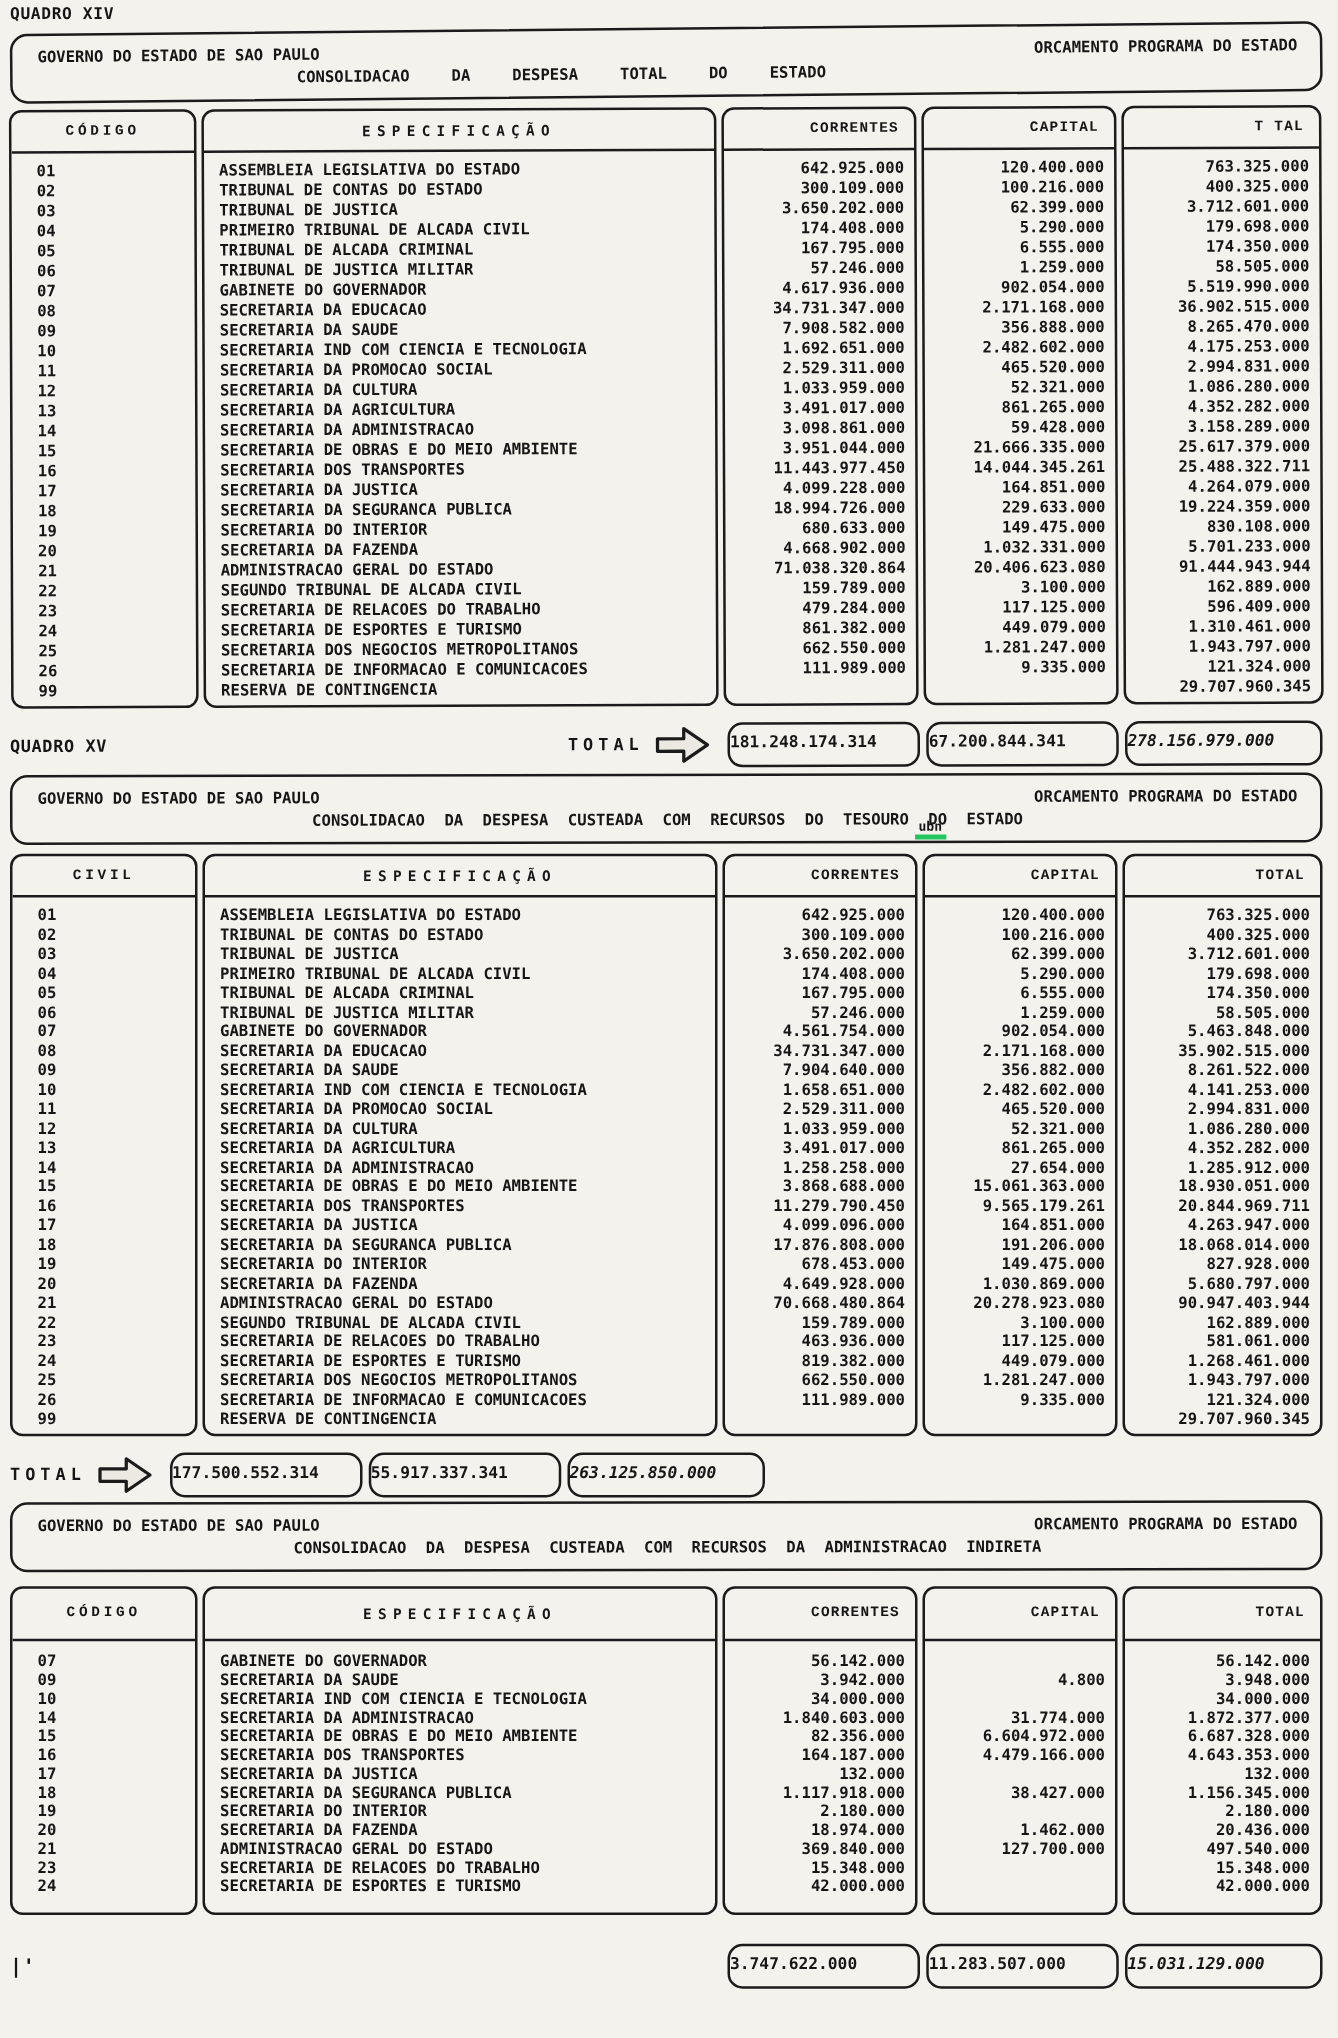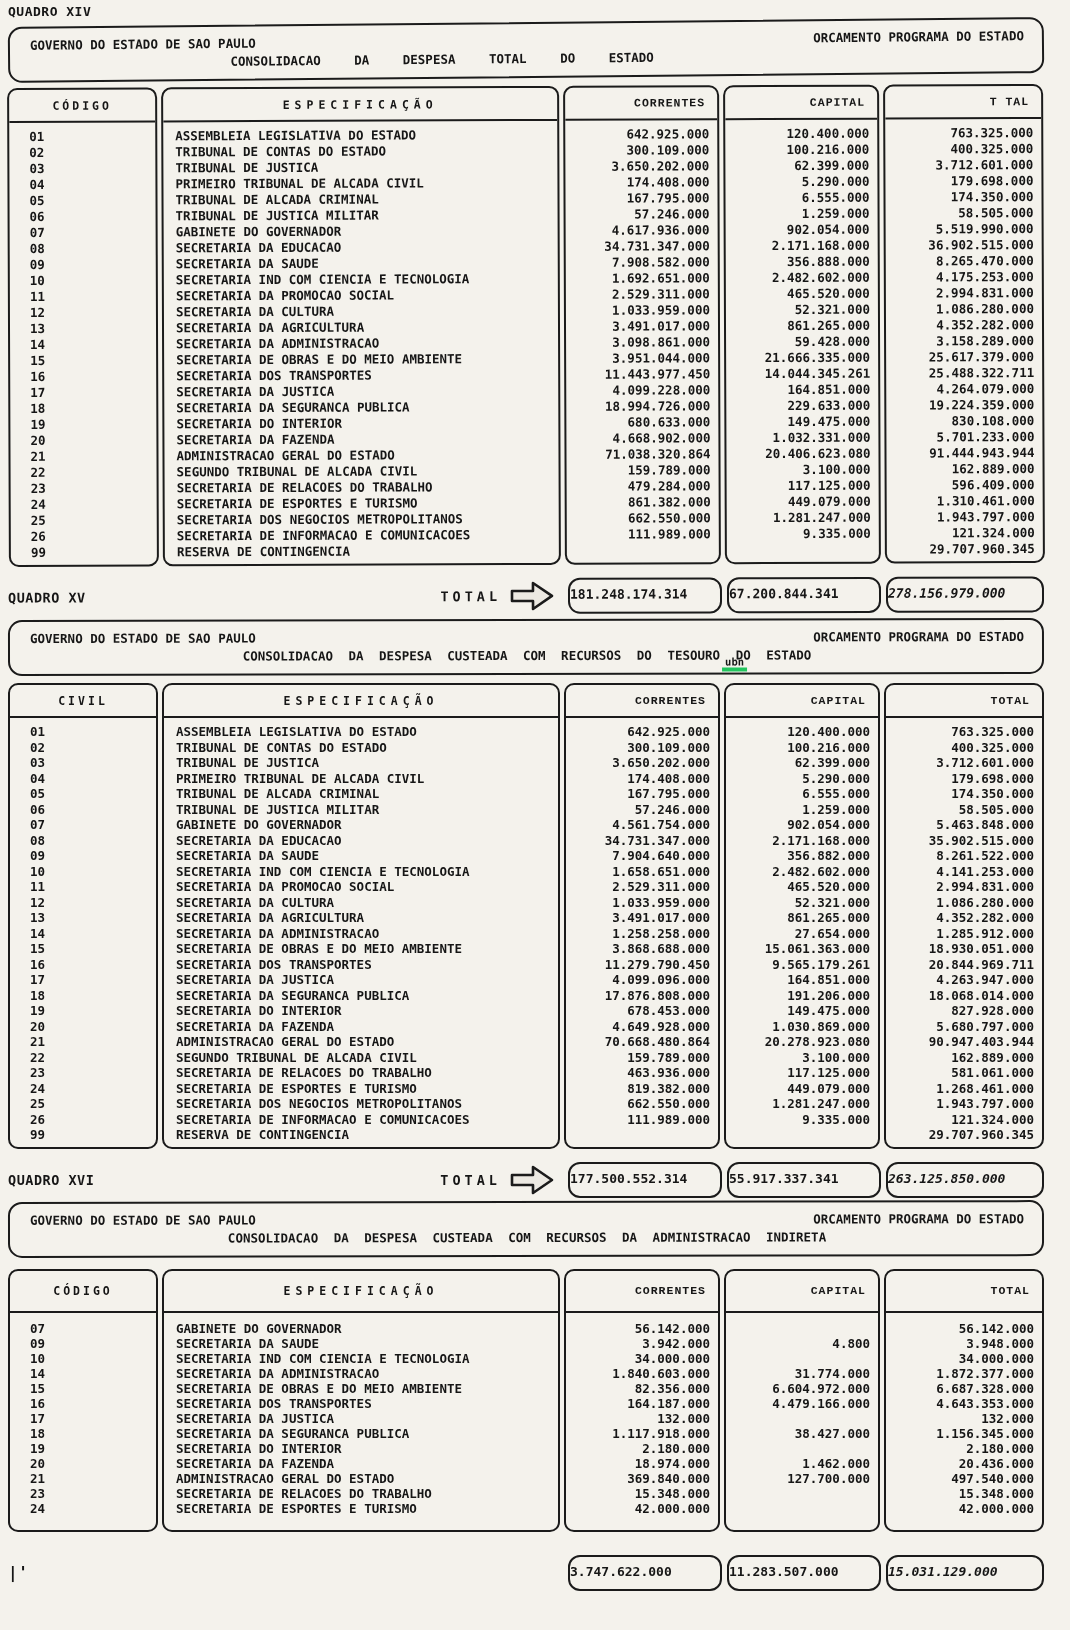--- a/index.html
+++ b/index.html
@@ -5,21 +5,21 @@
   html,body{margin:0;padding:0;}
   body{width:1070px;background:#e9e7e2;}
   .page{
     position:relative;width:1070px;height:1630px;overflow:hidden;
     background:#f4f2ec;
     color:#161616;
     font-family:"DejaVu Sans Mono", "Liberation Mono", monospace;
     font-weight:700;
     padding:0;
   }
-  .inner{padding:2px 26px 0 8px;}
+  .inner{padding:2px 12px 0 8px;}
   .quadro-label{font-size:13px;letter-spacing:.5px;margin:2px 0 3px 0;}
   .header-box{
     position:relative;border:2.2px solid #1b1b1b;border-radius:14px;
     padding:9px 18px 10px 20px;background:transparent;
   }
   .hb-row1{display:flex;justify-content:space-between;font-size:12.5px;white-space:nowrap;}
   .hb-sub{font-size:12.5px;margin-top:3px;text-align:center;word-spacing:8px;white-space:nowrap;}
   .hb-sub.wide{word-spacing:26px;margin-right:170px;}
   .hb-note{
     position:absolute;left:69%;bottom:1px;font-size:10.5px;font-weight:700;
@@ -28,21 +28,21 @@
   .gtable{display:flex;gap:4px;margin-top:8px;}
   .col{border:2.2px solid #1b1b1b;border-radius:10px;overflow:hidden;background:transparent;}
   .col-codigo{width:146px;}
   .col-espec{flex:1;}
   .col-num{width:152px;}
   .col-total{width:156px;}
   .col-head{
     border-bottom:2.2px solid #1b1b1b;height:31px;display:flex;align-items:center;
     font-size:11.5px;white-space:nowrap;
   }
-  .col-head.center{justify-content:center;letter-spacing:3px;}
+  .col-head.center{justify-content:center;letter-spacing:3px;font-family:Liberation Mono, monospace;}
   .col-head.spaced{justify-content:center;letter-spacing:5px;}
   .col-head.right{justify-content:flex-end;padding-right:12px;letter-spacing:1px;font-family:Liberation Mono, monospace;}
   .col-body{padding:6px 0 4px 0;}
   .cell{height:var(--rh);line-height:var(--rh);font-size:12.5px;white-space:nowrap;overflow:hidden;}
   .cell.code{padding-left:20px;}
   .cell.spec{padding-left:12px;}
   .cell.num{text-align:right;padding-right:8px;}
   .total-band{display:flex;align-items:center;margin-top:10px;height:42px;}
   .band-left{flex:1;font-size:13.5px;letter-spacing:.5px;}
   .band-total{display:flex;align-items:center;margin-right:8px;}
@@ -431,21 +431,20 @@
               <div class="cell num">581.061.000</div>
               <div class="cell num">1.268.461.000</div>
               <div class="cell num">1.943.797.000</div>
               <div class="cell num">121.324.000</div>
               <div class="cell num">29.707.960.345</div>
             </div>
       </div>
     </div>
 
     <div class="total-band">
-      <div class="band-left">QUADRO XVI</div>
       <div class="band-total">
         <span class="tl">TOTAL</span>
         <svg width="46" height="34" viewBox="0 0 46 34">
           <path d="M3 12 H24 V4 L43 17 L24 30 V22 H3 Z" fill="#ece9e2" stroke="#1b1b1b" stroke-width="2.6" stroke-linejoin="round"></path>
         </svg>
       </div>
       <div class="tbox">177.500.552.314</div>
       <div class="tbox">55.917.337.341</div>
       <div class="tbox last">263.125.850.000</div>
     </div>

